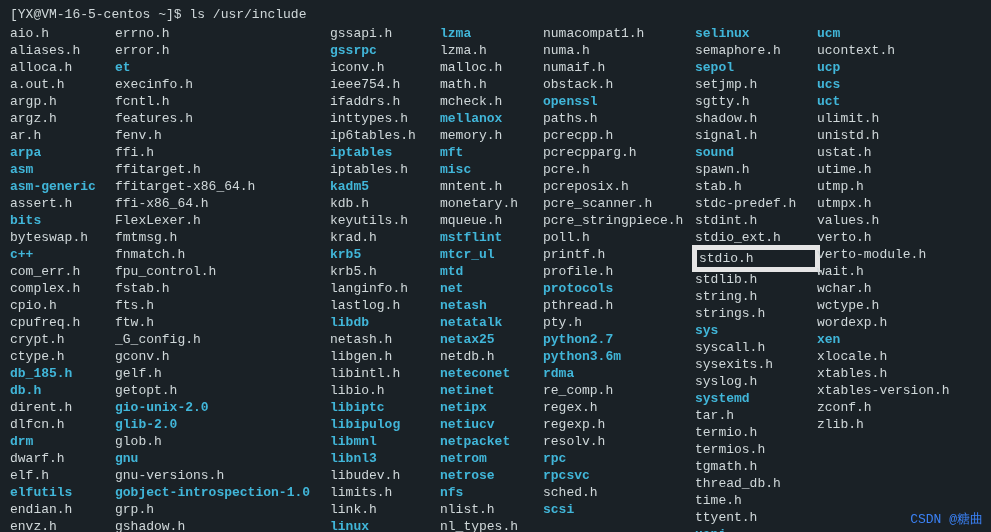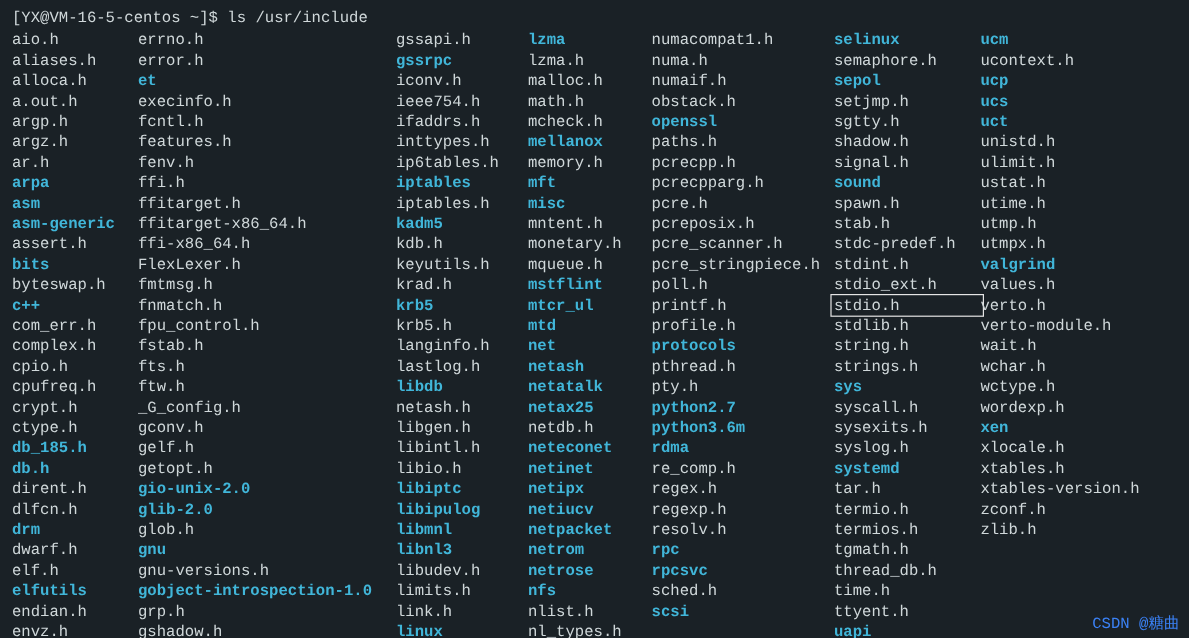--- a/index.html
+++ b/index.html
@@ -16,21 +16,21 @@
   .prompt { color: #d0d8da; }
   .prompt .cmd { color: #d0d8da; }
   .listing {
     display: grid;
     grid-template-columns: 105px 215px 110px 103px 152px 122px 160px;
     margin-top: 2px;
   }
   .col { display: flex; flex-direction: column; }
   .f { color: #d0d8da; }
   .d { color: #41b6d9; font-weight: bold; }
-  .hl { color: #d0d8da; border: 1px solid #e5e5e5; padding: 0 2px; margin: -1px -3px; }
+  .hl { color: #d0d8da; border: 5px solid #e5e5e5; padding: 0 2px; margin: -1px -3px; }
   .watermark {
     position: fixed;
     right: 8px;
     bottom: 4px;
     color: #3b82f6;
     font-size: 13px;
   }
 </style>
 </head>
 <body>
@@ -231,27 +231,26 @@
       <span class="f">time.h</span>
       <span class="f">ttyent.h</span>
       <span class="d">uapi</span>
     </div>
     <div class="col">
       <span class="d">ucm</span>
       <span class="f">ucontext.h</span>
       <span class="d">ucp</span>
       <span class="d">ucs</span>
       <span class="d">uct</span>
+      <span class="f">ulimit.h</span>
       <span class="f">unistd.h</span>
-      <span class="f">ulimit.h</span>
       <span class="f">ustat.h</span>
       <span class="f">utime.h</span>
       <span class="f">utmp.h</span>
       <span class="f">utmpx.h</span>
-      <span class="d">valgrind</span>
       <span class="f">values.h</span>
       <span class="f">verto.h</span>
       <span class="f">verto-module.h</span>
       <span class="f">wait.h</span>
       <span class="f">wchar.h</span>
       <span class="f">wctype.h</span>
       <span class="f">wordexp.h</span>
       <span class="d">xen</span>
       <span class="f">xlocale.h</span>
       <span class="f">xtables.h</span>

